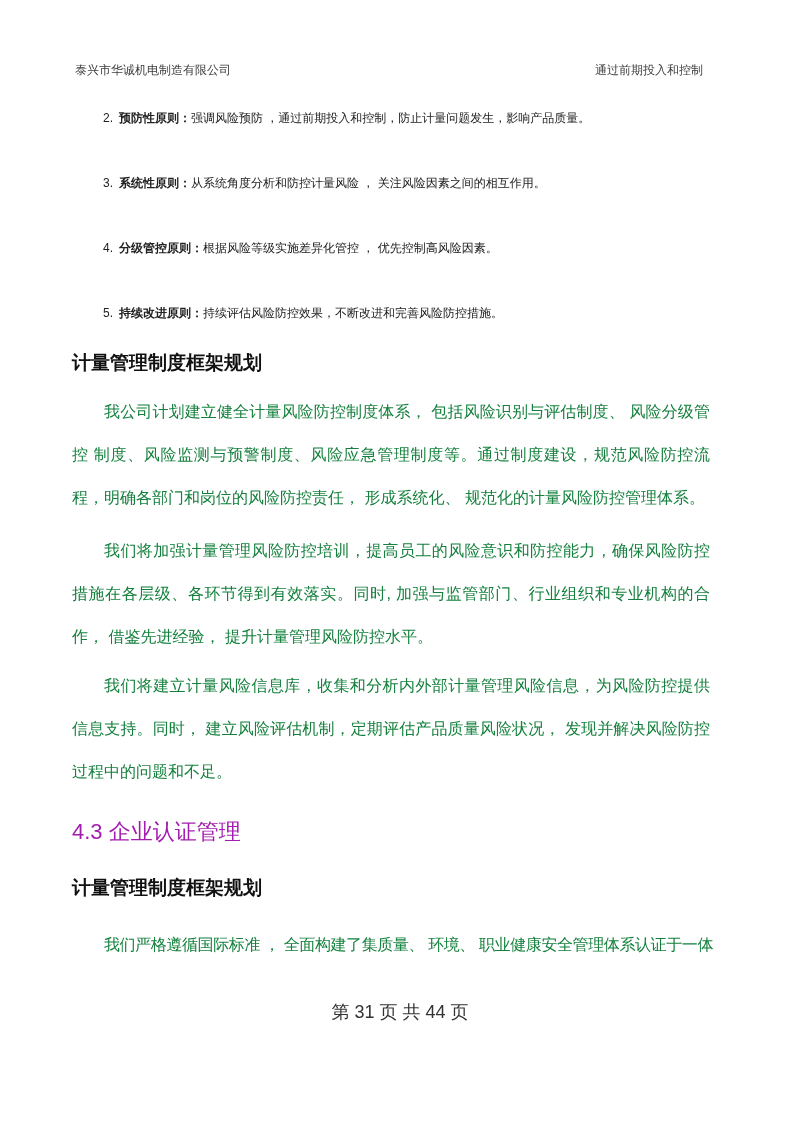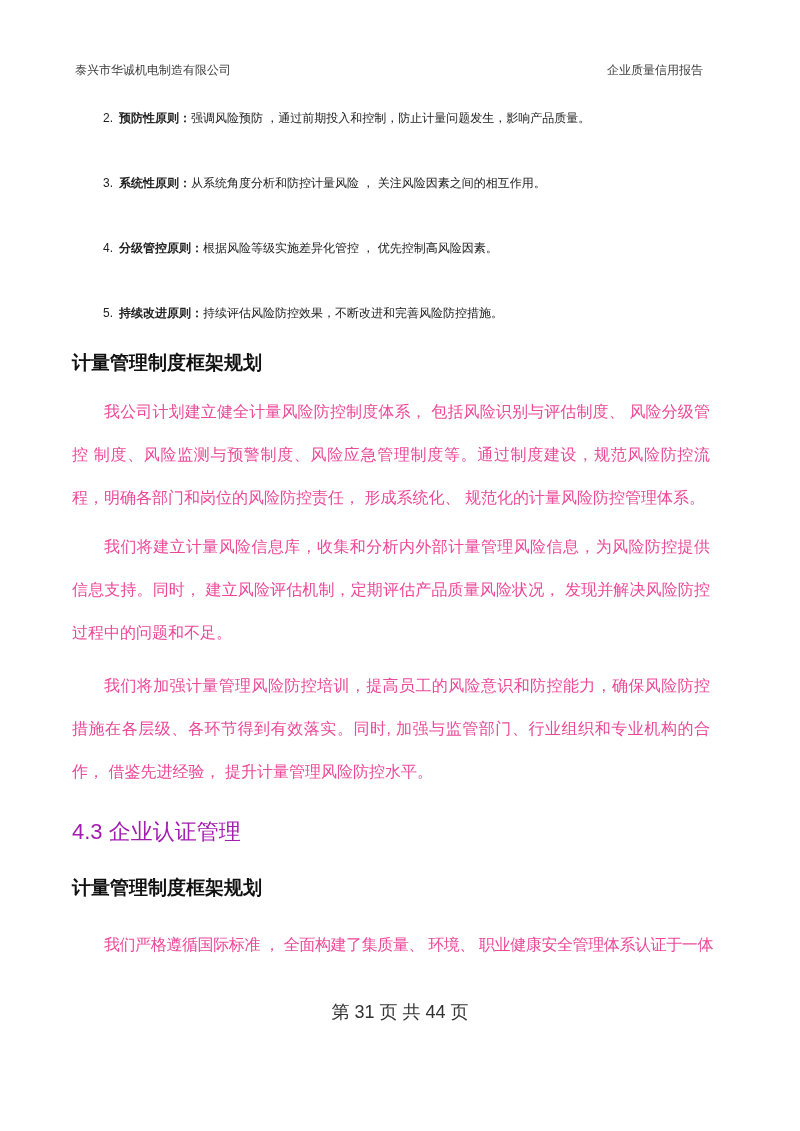--- a/index.html
+++ b/index.html
@@ -65,21 +65,21 @@
     color: #111111;
   }
   
   .para {
     margin-left: 72px;
     margin-right: 90px;
     font-size: 16px;
     line-height: 43px;
     text-align: justify;
     text-indent: 2em;
-    color: #ec4899;
+    color: #15803d;
   }
   #p-1 { margin-top: 14px; }
   #p-2 { margin-top: 6px; }
   #p-3 { margin-top: 10px; }
   #p-4 {
     margin-top: 22px;
     white-space: nowrap;
     letter-spacing: -0.4px;
   }
   
@@ -91,21 +91,21 @@
     color: #333333;
   }
 </style>
 </head>
 <body>
 
 <div class="page">
 
   <div class="doc-header">
     <span>泰兴市华诚机电制造有限公司</span>
-    <span>企业质量信用报告</span>
+    <span>通过前期投入和控制</span>
   </div>
 
   <div class="principle-item" id="item-2">
     <span class="num">2.</span><span class="lbl">预防性原则：</span><span>强调风险预防 ，通过前期投入和控制，防止计量问题发生，影响产品质量。</span>
   </div>
 
   <div class="principle-item" id="item-3">
     <span class="num">3.</span><span class="lbl">系统性原则：</span><span>从系统角度分析和防控计量风险 ， 关注风险因素之间的相互作用。</span>
   </div>
 
@@ -114,23 +114,23 @@
   </div>
 
   <div class="principle-item" id="item-5">
     <span class="num">5.</span><span class="lbl">持续改进原则：</span><span>持续评估风险防控效果，不断改进和完善风险防控措施。</span>
   </div>
 
   <div class="h-framework">计量管理制度框架规划</div>
 
   <p class="para" id="p-1">我公司计划建立健全计量风险防控制度体系， 包括风险识别与评估制度、 风险分级管控 制度、风险监测与预警制度、风险应急管理制度等。通过制度建设，规范风险防控流程，明确各部门和岗位的风险防控责任， 形成系统化、 规范化的计量风险防控管理体系。</p>
 
+  <p class="para" id="p-3">我们将加强计量管理风险防控培训，提高员工的风险意识和防控能力，确保风险防控措施在各层级、各环节得到有效落实。同时, 加强与监管部门、行业组织和专业机构的合作， 借鉴先进经验， 提升计量管理风险防控水平。</p>
+
   <p class="para" id="p-2">我们将建立计量风险信息库，收集和分析内外部计量管理风险信息，为风险防控提供信息支持。同时， 建立风险评估机制，定期评估产品质量风险状况， 发现并解决风险防控过程中的问题和不足。</p>
-
-  <p class="para" id="p-3">我们将加强计量管理风险防控培训，提高员工的风险意识和防控能力，确保风险防控措施在各层级、各环节得到有效落实。同时, 加强与监管部门、行业组织和专业机构的合作， 借鉴先进经验， 提升计量管理风险防控水平。</p>
 
   <div class="h-section">4.3 企业认证管理</div>
 
   <div class="h-sub">计量管理制度框架规划</div>
 
   <p class="para" id="p-4">我们严格遵循国际标准 ， 全面构建了集质量、 环境、 职业健康安全管理体系认证于一体</p>
 
   <div class="doc-footer">第 31 页 共 44 页</div>
 
 </div>

